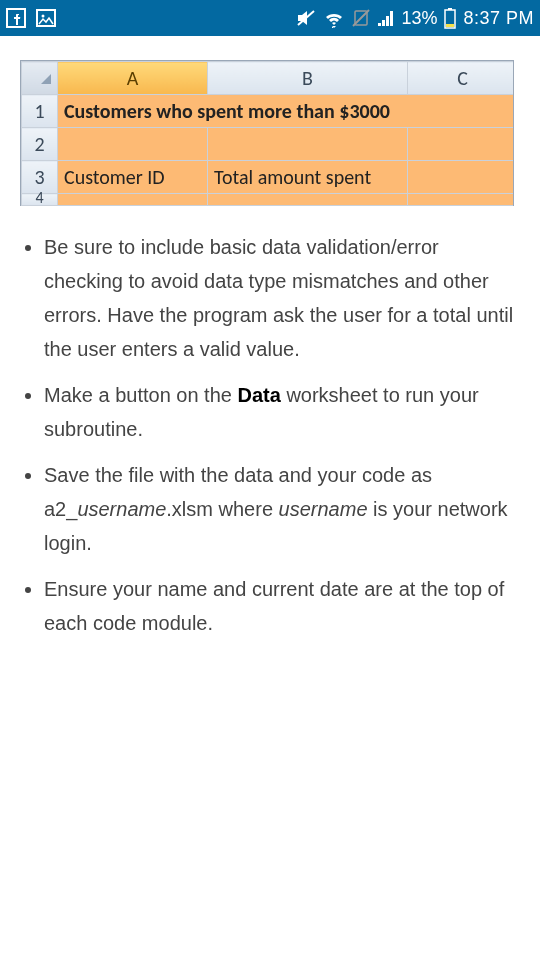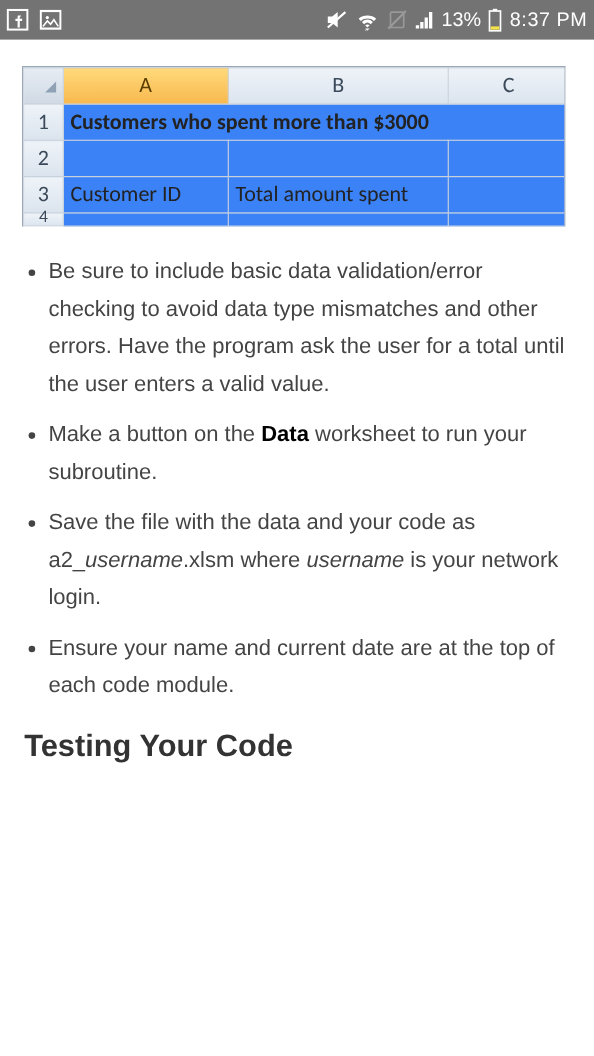--- a/index.html
+++ b/index.html
@@ -1,18 +1,18 @@
 <!DOCTYPE html>
 <html><head>
 <meta charset="utf-8">
 <style>
   * { margin: 0; padding: 0; box-sizing: border-box; }
   html, body { width: 540px; height: 960px; overflow: hidden; font-family: -apple-system, Helvetica, Arial, sans-serif; }
   .statusbar {
-    background: #737373; color: #fff; height: 36px;
+    background: #0369a1; color: #fff; height: 36px;
     display: flex; align-items: center; justify-content: space-between;
     padding: 0 6px; font-size: 18px; gap: 20px;
   }
   .status-left { display: flex; gap: 10px; align-items: center; }
   .status-right { display: flex; gap: 6px; align-items: center; }
   .stat-icon { display: inline-flex; }
   .battery-wrap { display: inline-flex; align-items: center; gap: 2px; }
   .clock { font-weight: 400; letter-spacing: 0.5px; }
 
   .content { padding: 16px 22px 0 22px; color: #3a3a3a; }
@@ -42,21 +42,21 @@
   .sheet th.corner::after{
     content:""; display:block; width:0;height:0;
     border-left:10px solid transparent;
     border-bottom:10px solid #8fa1b5;
     margin-left:auto; margin-top:2px;
   }
   .sheet td.rowhdr {
     background: linear-gradient(#eef3f8, #dbe4ee);
     text-align: center; color: #3b4a5a; width: 36px;
   }
-  .sheet td.cell { background: #3b82f6; text-align: left; color: #222; }
+  .sheet td.cell { background: #fdba74; text-align: left; color: #222; }
   .colA { width: 150px; } .colB { width: 200px; } .colC { width: 110px; }
 
   h2.section {
     font-size: 28px; font-weight: 800; color: #333; margin: 10px 0 30px 0;
   }
   ul.tips { list-style: disc; padding-left: 22px; }
   ul.tips li { font-size: 20px; line-height: 1.7; color: #444; margin-bottom: 12px; }
   ul.tips li strong { font-weight: 700; color: #000000; }
   ul.tips li em { font-style: italic; }
 
@@ -173,16 +173,15 @@
     <li><span>Be sure to include basic data validation/error checking to avoid data type mismatches and other errors. Have the program ask the user for a total until the user enters a valid value.</span></li>
     <li>
       <span>Make a button on the </span><strong>Data</strong><span> worksheet to run your subroutine.</span>
     </li>
     <li>
       <span>Save the file with the data and your code as a2_</span><em>username</em><span>.xlsm where </span><em>username</em><span> is your network login.</span>
     </li>
     <li><span>Ensure your name and current date are at the top of each code module.</span></li>
   </ul>
 
-  <h2 class="section2">Testing Your Code</h2>
 
 
 </div>
 
 </body></html>

